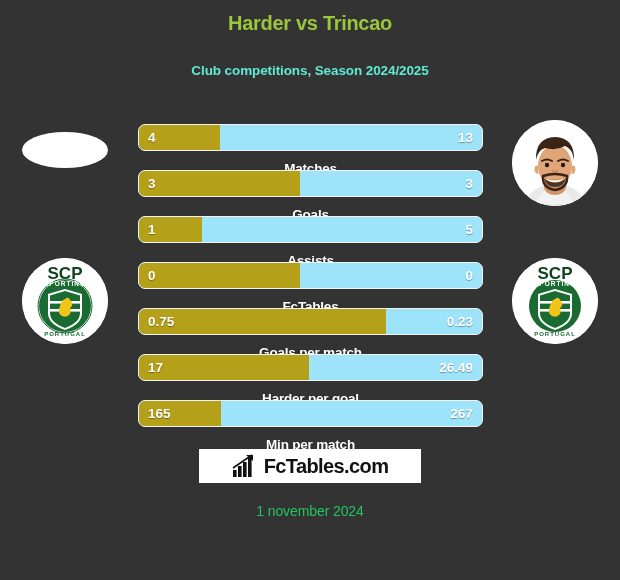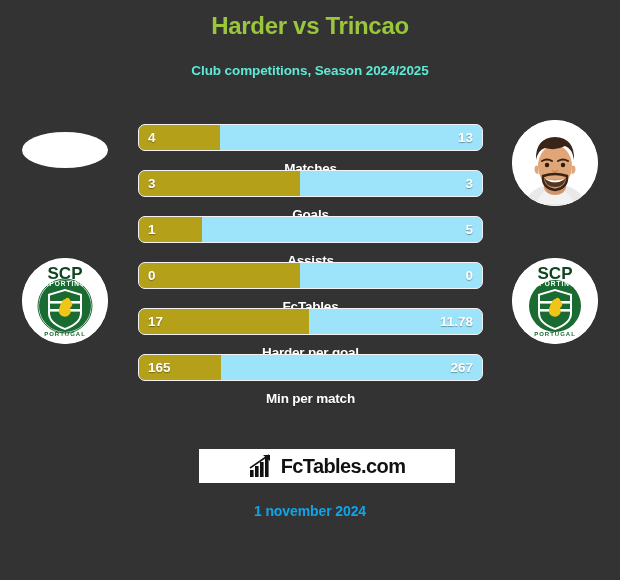--- a/index.html
+++ b/index.html
@@ -21,21 +21,21 @@
     height: 580px;
   }
 
   
   .title {
     position: absolute;
     top: 12px;
     left: 0;
     width: 620px;
     text-align: center;
-    font-size: 24px;
+    font-size: 20px;
     font-weight: bold;
     color: #9ac63c;
     letter-spacing: -0.3px;
     white-space: nowrap;
   }
   .subtitle {
     position: absolute;
     top: 63px;
     left: 0;
     width: 620px;
@@ -148,21 +148,21 @@
     white-space: nowrap;
   }
   .bar-val.left  { left: 10px; }
   .bar-val.right { right: 10px; }
 
   
   .brand {
     position: absolute;
     left: 199px;
     top: 449px;
-    width: 256px;
+    width: 222px;
     height: 34px;
     background: #ffffff;
     display: flex;
     align-items: center;
     justify-content: center;
     gap: 6px;
   }
   .brand-icon { display: block; }
   .brand-text {
     font-size: 20px;
@@ -171,22 +171,22 @@
     letter-spacing: -0.6px;
     white-space: nowrap;
   }
   .date {
     position: absolute;
     top: 503px;
     left: 0;
     width: 620px;
     text-align: center;
     font-size: 14px;
-    font-weight: bold;
-    color: #0ea5e9;
+    font-weight: normal;
+    color: #22c55e;
     letter-spacing: -0.1px;
     white-space: nowrap;
   }
 </style>
 </head>
 <body>
 
 <div class="page">
 
   <div class="title">Harder vs Trincao</div>
@@ -283,25 +283,33 @@
       <div class="bar-row">
         <div class="bar-track">
           <div class="bar-fill" style="width: 47%;"></div>
         </div>
         <div class="bar-val left">0</div>
         <div class="bar-label">FcTables</div>
         <div class="bar-val right">0</div>
       </div>
       <div class="bar-row">
         <div class="bar-track">
+          <div class="bar-fill" style="width: 72%;"></div>
+        </div>
+        <div class="bar-val left">0.75</div>
+        <div class="bar-label">Goals per match</div>
+        <div class="bar-val right">0.23</div>
+      </div>
+      <div class="bar-row">
+        <div class="bar-track">
           <div class="bar-fill" style="width: 49.5%;"></div>
         </div>
         <div class="bar-val left">17</div>
         <div class="bar-label">Harder per goal</div>
-        <div class="bar-val right">11.78</div>
+        <div class="bar-val right">26.49</div>
       </div>
       <div class="bar-row">
         <div class="bar-track">
           <div class="bar-fill" style="width: 24%;"></div>
         </div>
         <div class="bar-val left">165</div>
         <div class="bar-label">Min per match</div>
         <div class="bar-val right">267</div>
       </div>
     </div>

